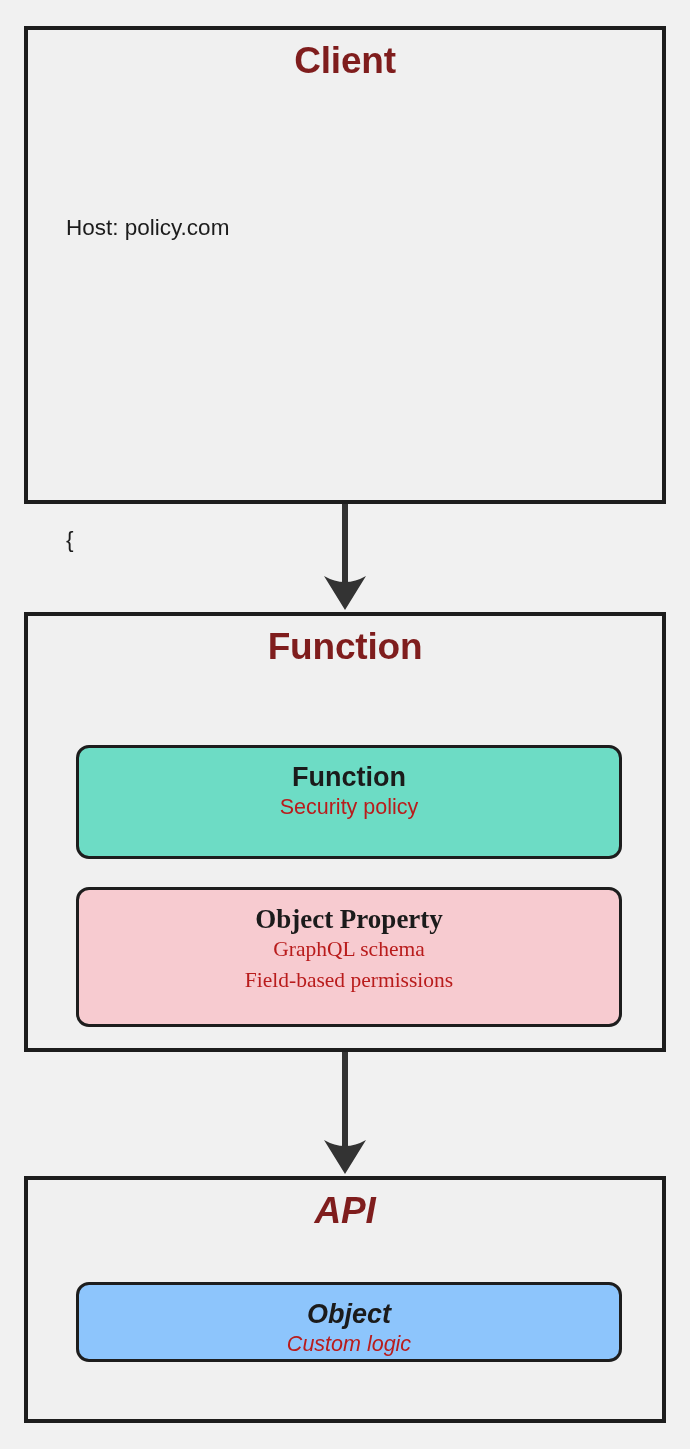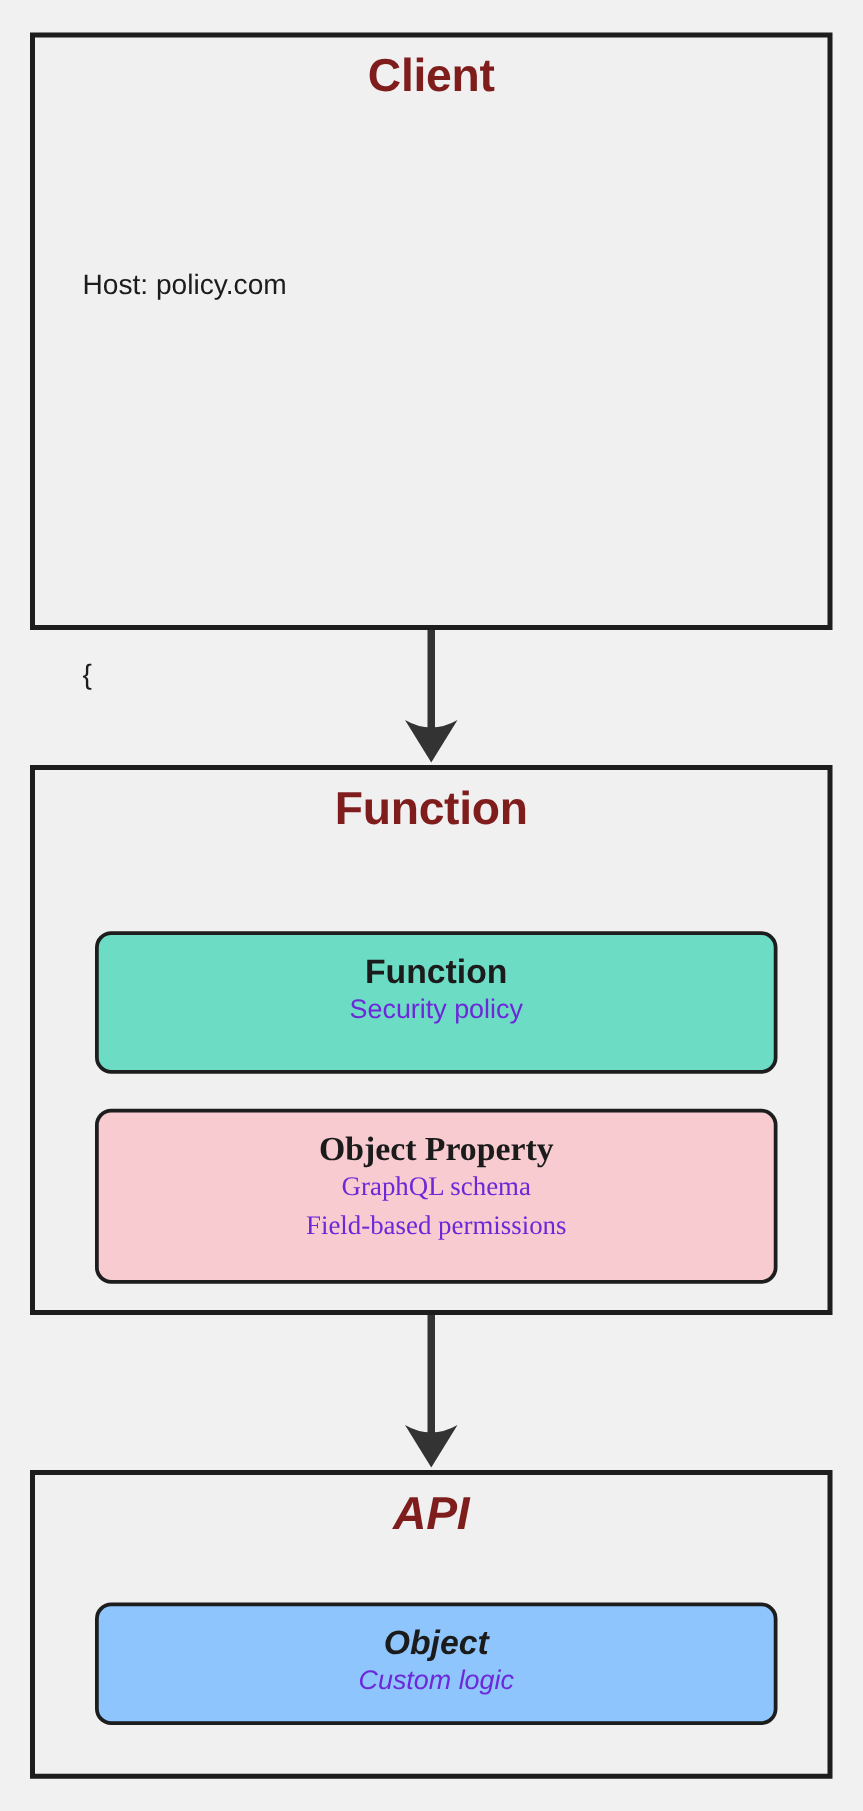--- a/index.html
+++ b/index.html
@@ -69,35 +69,35 @@
     padding-top: 14px;
   }
   .card-title {
     font-size: 27px;
     font-weight: bold;
     color: #1b1b1b;
     line-height: 30px;
   }
   .card-line {
     font-size: 21.5px;
-    color: #6d28d9;
+    color: #b91c1c;
     line-height: 31px;
   }
 
   #card-function {
     left: 48px; top: 129px; width: 546px; height: 114px;
     background: #6ddcc5;
   }
   #card-object-property {
     left: 48px; top: 271px; width: 546px; height: 140px;
     background: #f7cbd0;
     font-family: Liberation Serif, serif;
   }
   #card-object {
-    left: 48px; top: 102px; width: 546px; height: 98px;
+    left: 48px; top: 102px; width: 546px; height: 80px;
     background: #8dc5fc;
   }
 
   
   .arrow { position: absolute; }
   #arrow-client-gateway { left: 316px; top: 504px;  width: 58px; height: 108px; }
   #arrow-gateway-api    { left: 316px; top: 1052px; width: 58px; height: 124px; }
 </style>
 </head>
 <body>

